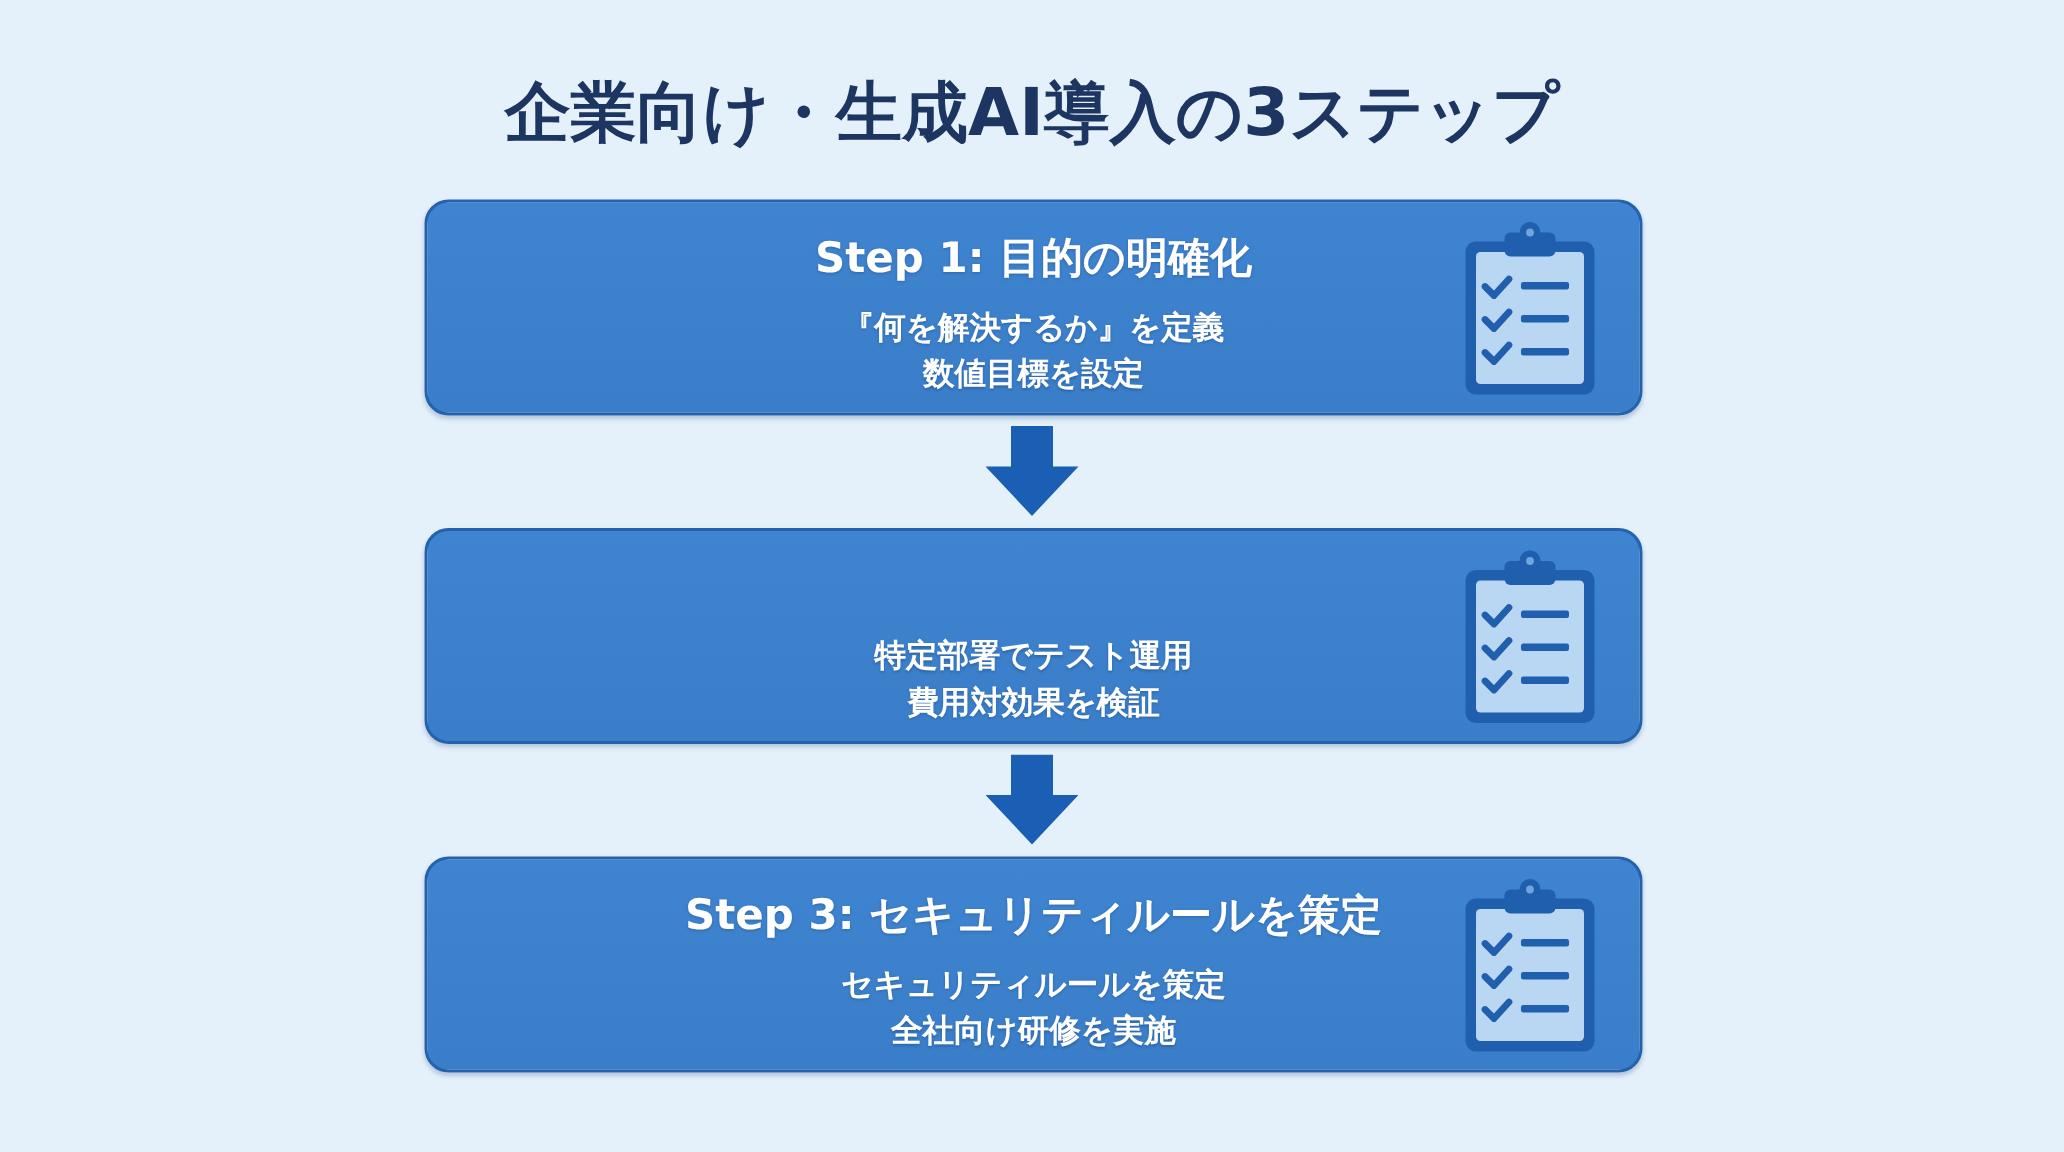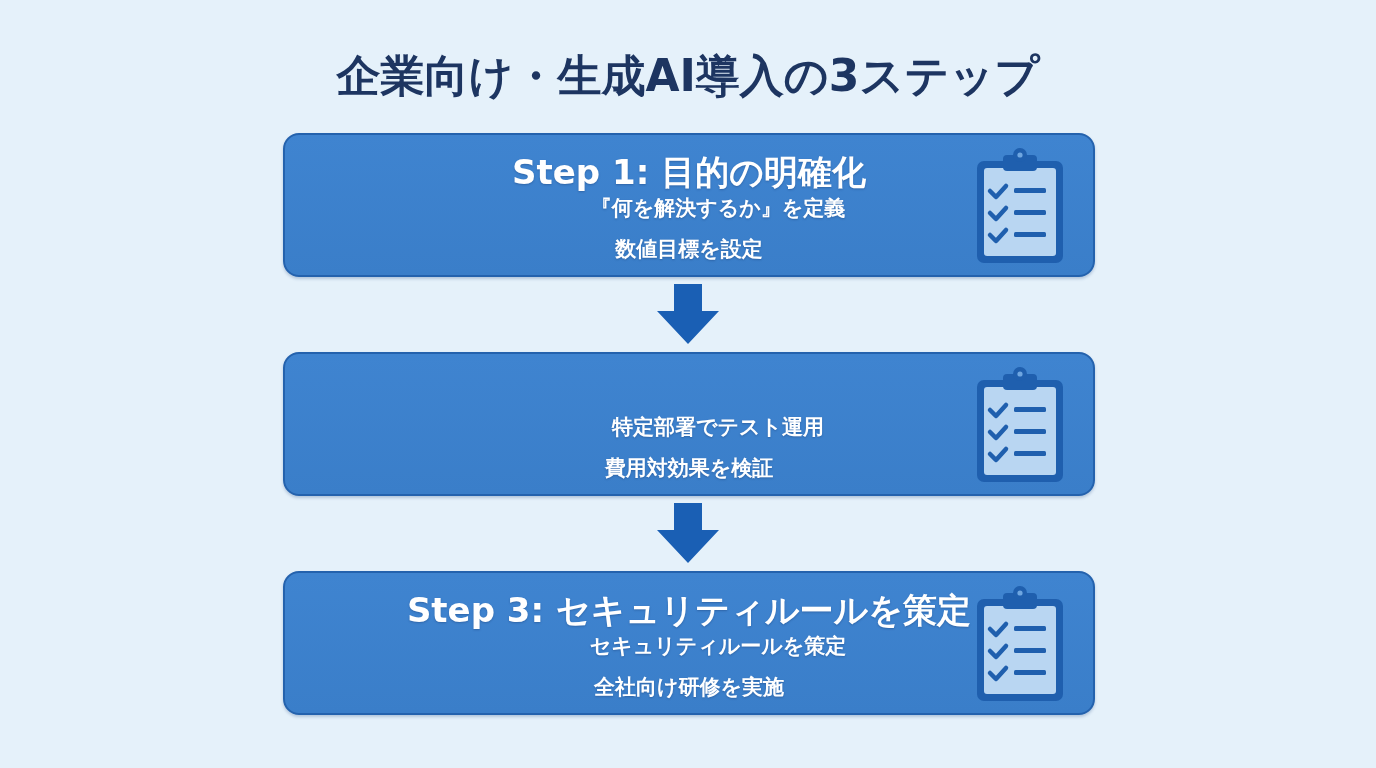--- a/index.html
+++ b/index.html
@@ -43,33 +43,33 @@
       width: 808px;
       height: 140px;
       color: #ffffff;
       text-shadow: 0 1px 2px rgba(20, 50, 100, 0.35);
     }
     .step-heading {
       position: absolute;
       top: 12px;
       width: 100%;
       text-align: center;
-      font-size: 34px;
+      font-size: 28px;
       font-weight: bold;
       line-height: 50px;
     }
     .step-line {
       position: absolute;
       width: 100%;
       text-align: center;
       font-size: 21px;
       font-weight: bold;
       line-height: 30px;
     }
-    .step-line.l1 { top: 58px; padding-left: 29px; }
+    .step-line.l1 { top: 68px; }
     .step-line.l2 { top: 99px; }
 
     .clipboard {
       position: absolute;
       left: 690px;
       top: 12px;
       width: 90px;
       height: 118px;
     }
     .arrow {

